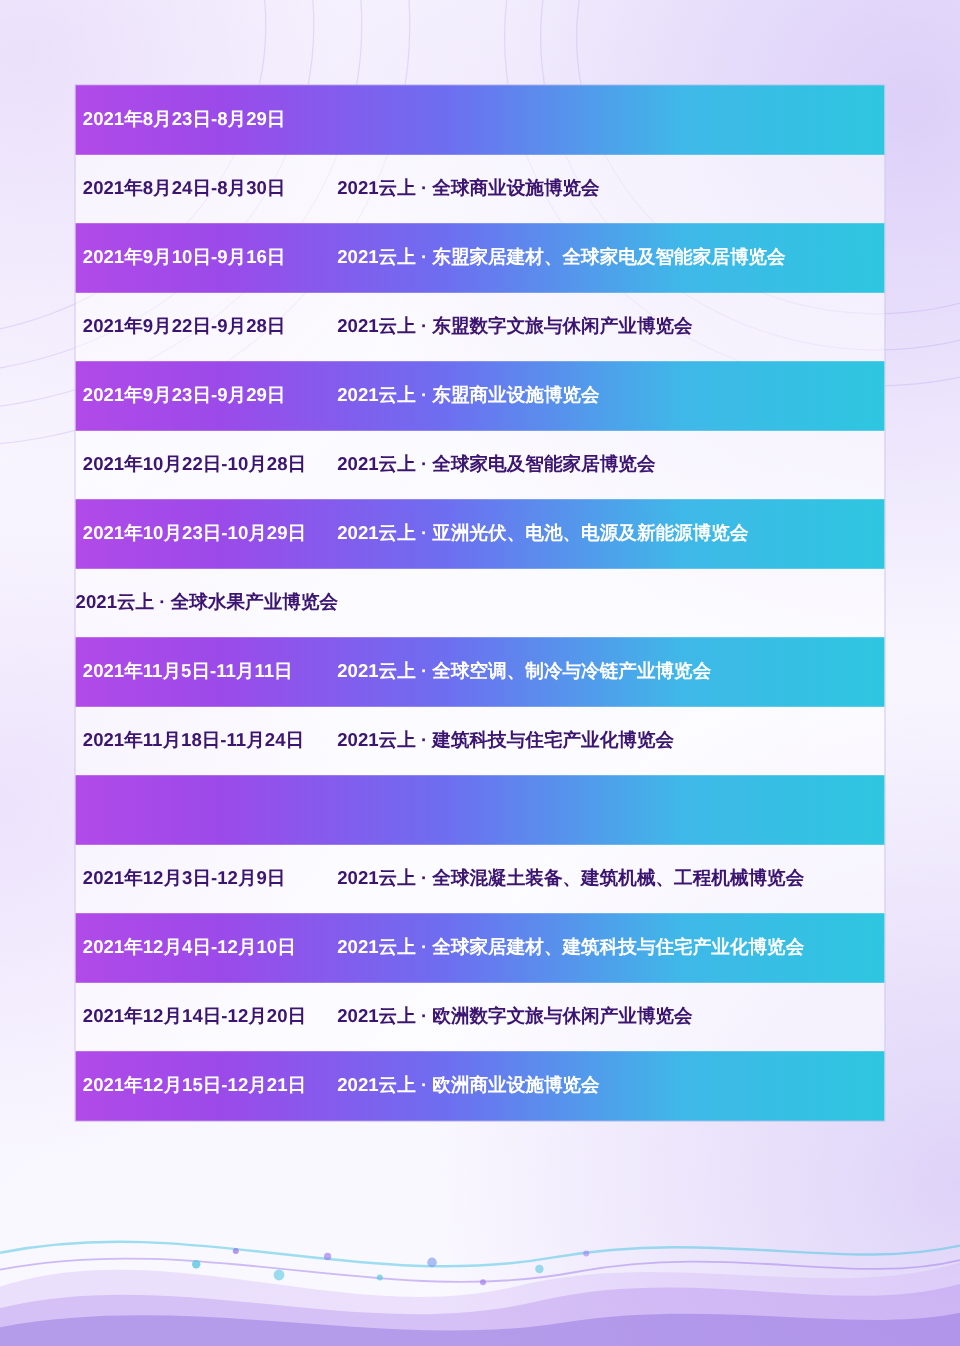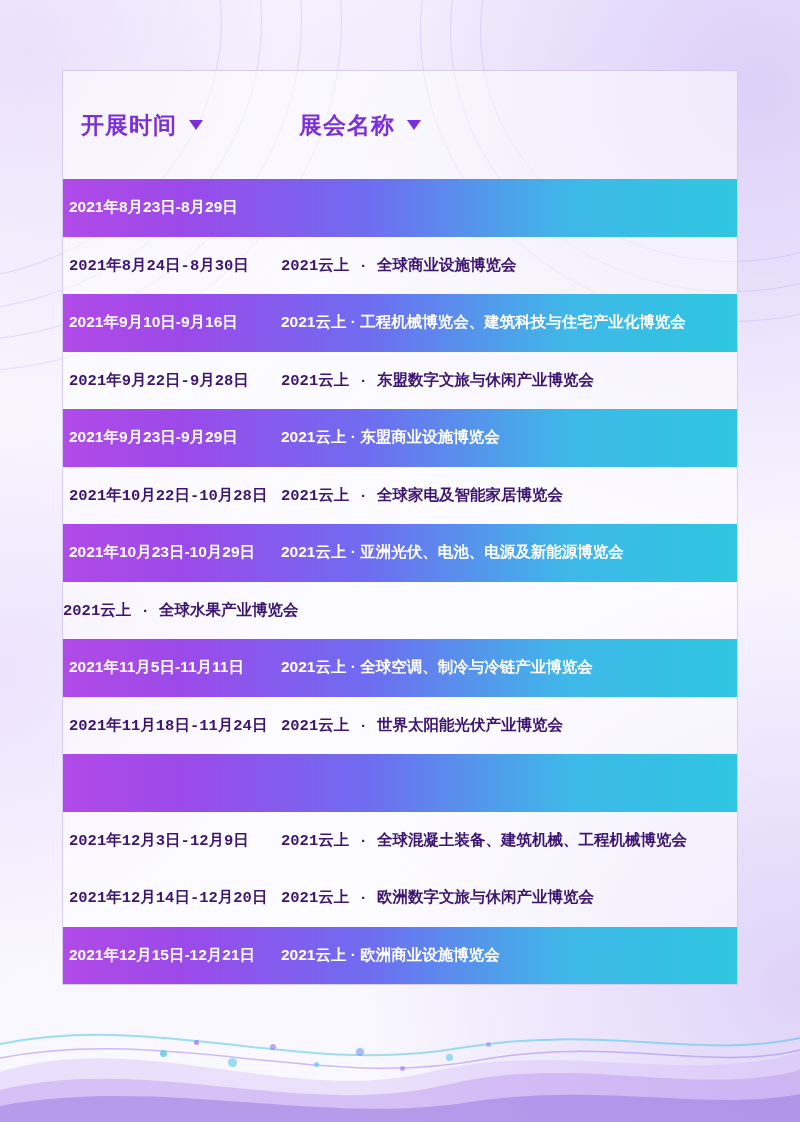--- a/index.html
+++ b/index.html
@@ -93,21 +93,20 @@
     display: flex;
     align-items: center;
     height: 57.5px;
     box-sizing: border-box;
   }
   .row.shaded {
     background: linear-gradient(90deg, #b14ae8 0%, #9b4ae9 18%, #6f6cf0 45%, #3fb8e8 75%, #2ec6e0 100%);
   }
   .row.plain {
     background: transparent;
-    font-family: Liberation Mono, monospace;
   }
 
   .cell-time {
     width: 218px;
     padding-left: 6px;
     box-sizing: border-box;
     font-size: 15.5px;
     font-weight: bold;
     white-space: nowrap;
   }
@@ -153,42 +152,32 @@
     <div class="dot" style="left:120px; top:8px;  width:6px;  height:6px;  background:rgba(150,110,235,0.6);"></div>
     <div class="dot" style="left:164px; top:26px; width:5px;  height:5px;  background:rgba(90,200,225,0.7);"></div>
     <div class="dot" style="left:206px; top:12px; width:8px;  height:8px;  background:rgba(120,150,240,0.6);"></div>
     <div class="dot" style="left:250px; top:30px; width:5px;  height:5px;  background:rgba(150,110,235,0.6);"></div>
     <div class="dot" style="left:296px; top:18px; width:7px;  height:7px;  background:rgba(90,200,225,0.6);"></div>
     <div class="dot" style="left:336px; top:6px;  width:5px;  height:5px;  background:rgba(150,110,235,0.5);"></div>
   </div>
 
   <div id="table-card">
 
-    <div class="table-header">
-      <div class="th th-time">
-        <span>开展时间</span>
-        <span class="caret"></span>
-      </div>
-      <div class="th th-name">
-        <span>展会名称</span>
-        <span class="caret"></span>
-      </div>
-    </div>
 
     <div id="table-body">
         <div class="row shaded">
           <div class="cell-time">2021年8月23日-8月29日</div>
         </div>
         <div class="row plain">
           <div class="cell-time">2021年8月24日-8月30日</div>
           <div class="cell-name">2021云上 · 全球商业设施博览会</div>
         </div>
         <div class="row shaded">
           <div class="cell-time">2021年9月10日-9月16日</div>
-          <div class="cell-name">2021云上 · 工程机械博览会、建筑科技与住宅产业化博览会</div>
+          <div class="cell-name">2021云上 · 东盟家居建材、全球家电及智能家居博览会</div>
         </div>
         <div class="row plain">
           <div class="cell-time">2021年9月22日-9月28日</div>
           <div class="cell-name">2021云上 · 东盟数字文旅与休闲产业博览会</div>
         </div>
         <div class="row shaded">
           <div class="cell-time">2021年9月23日-9月29日</div>
           <div class="cell-name">2021云上 · 东盟商业设施博览会</div>
         </div>
         <div class="row plain">
@@ -201,28 +190,32 @@
         </div>
         <div class="row plain">
           <div class="cell-name">2021云上 · 全球水果产业博览会</div>
         </div>
         <div class="row shaded">
           <div class="cell-time">2021年11月5日-11月11日</div>
           <div class="cell-name">2021云上 · 全球空调、制冷与冷链产业博览会</div>
         </div>
         <div class="row plain">
           <div class="cell-time">2021年11月18日-11月24日</div>
-          <div class="cell-name">2021云上 · 世界太阳能光伏产业博览会</div>
+          <div class="cell-name">2021云上 · 建筑科技与住宅产业化博览会</div>
         </div>
         <div class="row shaded">
         </div>
         <div class="row plain">
           <div class="cell-time">2021年12月3日-12月9日</div>
           <div class="cell-name">2021云上 · 全球混凝土装备、建筑机械、工程机械博览会</div>
         </div>
+        <div class="row shaded">
+          <div class="cell-time">2021年12月4日-12月10日</div>
+          <div class="cell-name">2021云上 · 全球家居建材、建筑科技与住宅产业化博览会</div>
+        </div>
         <div class="row plain">
           <div class="cell-time">2021年12月14日-12月20日</div>
           <div class="cell-name">2021云上 · 欧洲数字文旅与休闲产业博览会</div>
         </div>
         <div class="row shaded">
           <div class="cell-time">2021年12月15日-12月21日</div>
           <div class="cell-name">2021云上 · 欧洲商业设施博览会</div>
         </div>
       </div>
 

